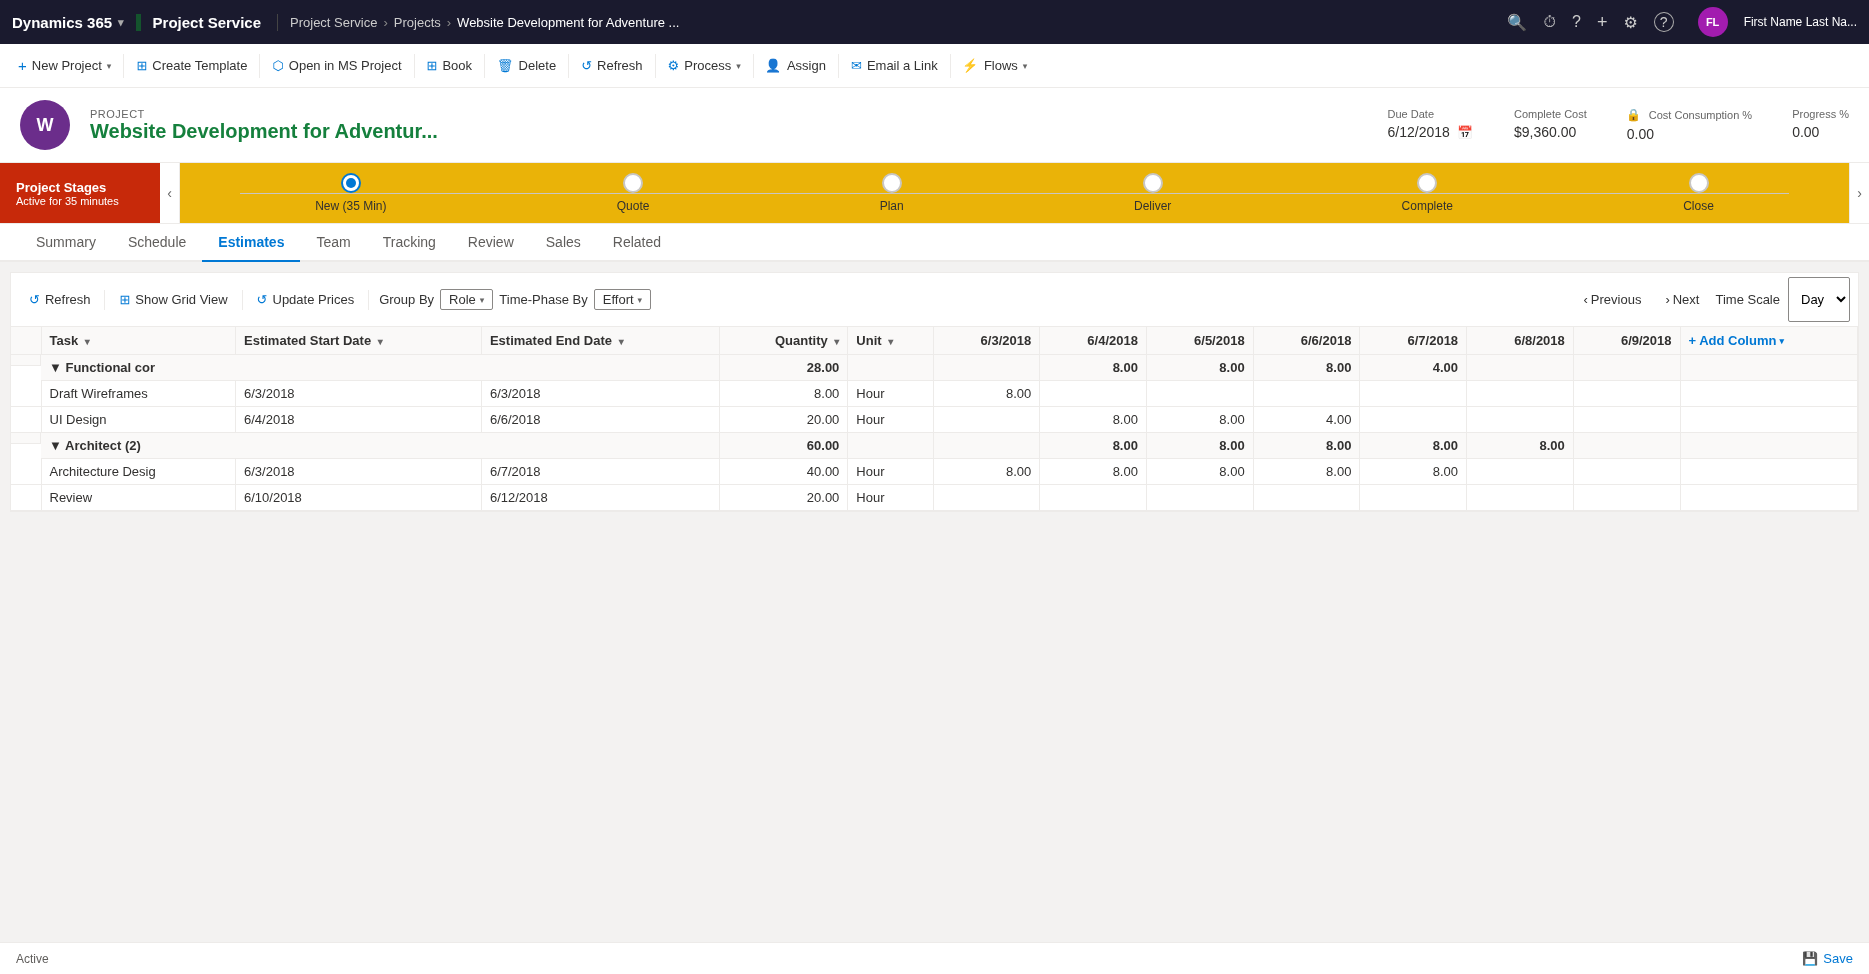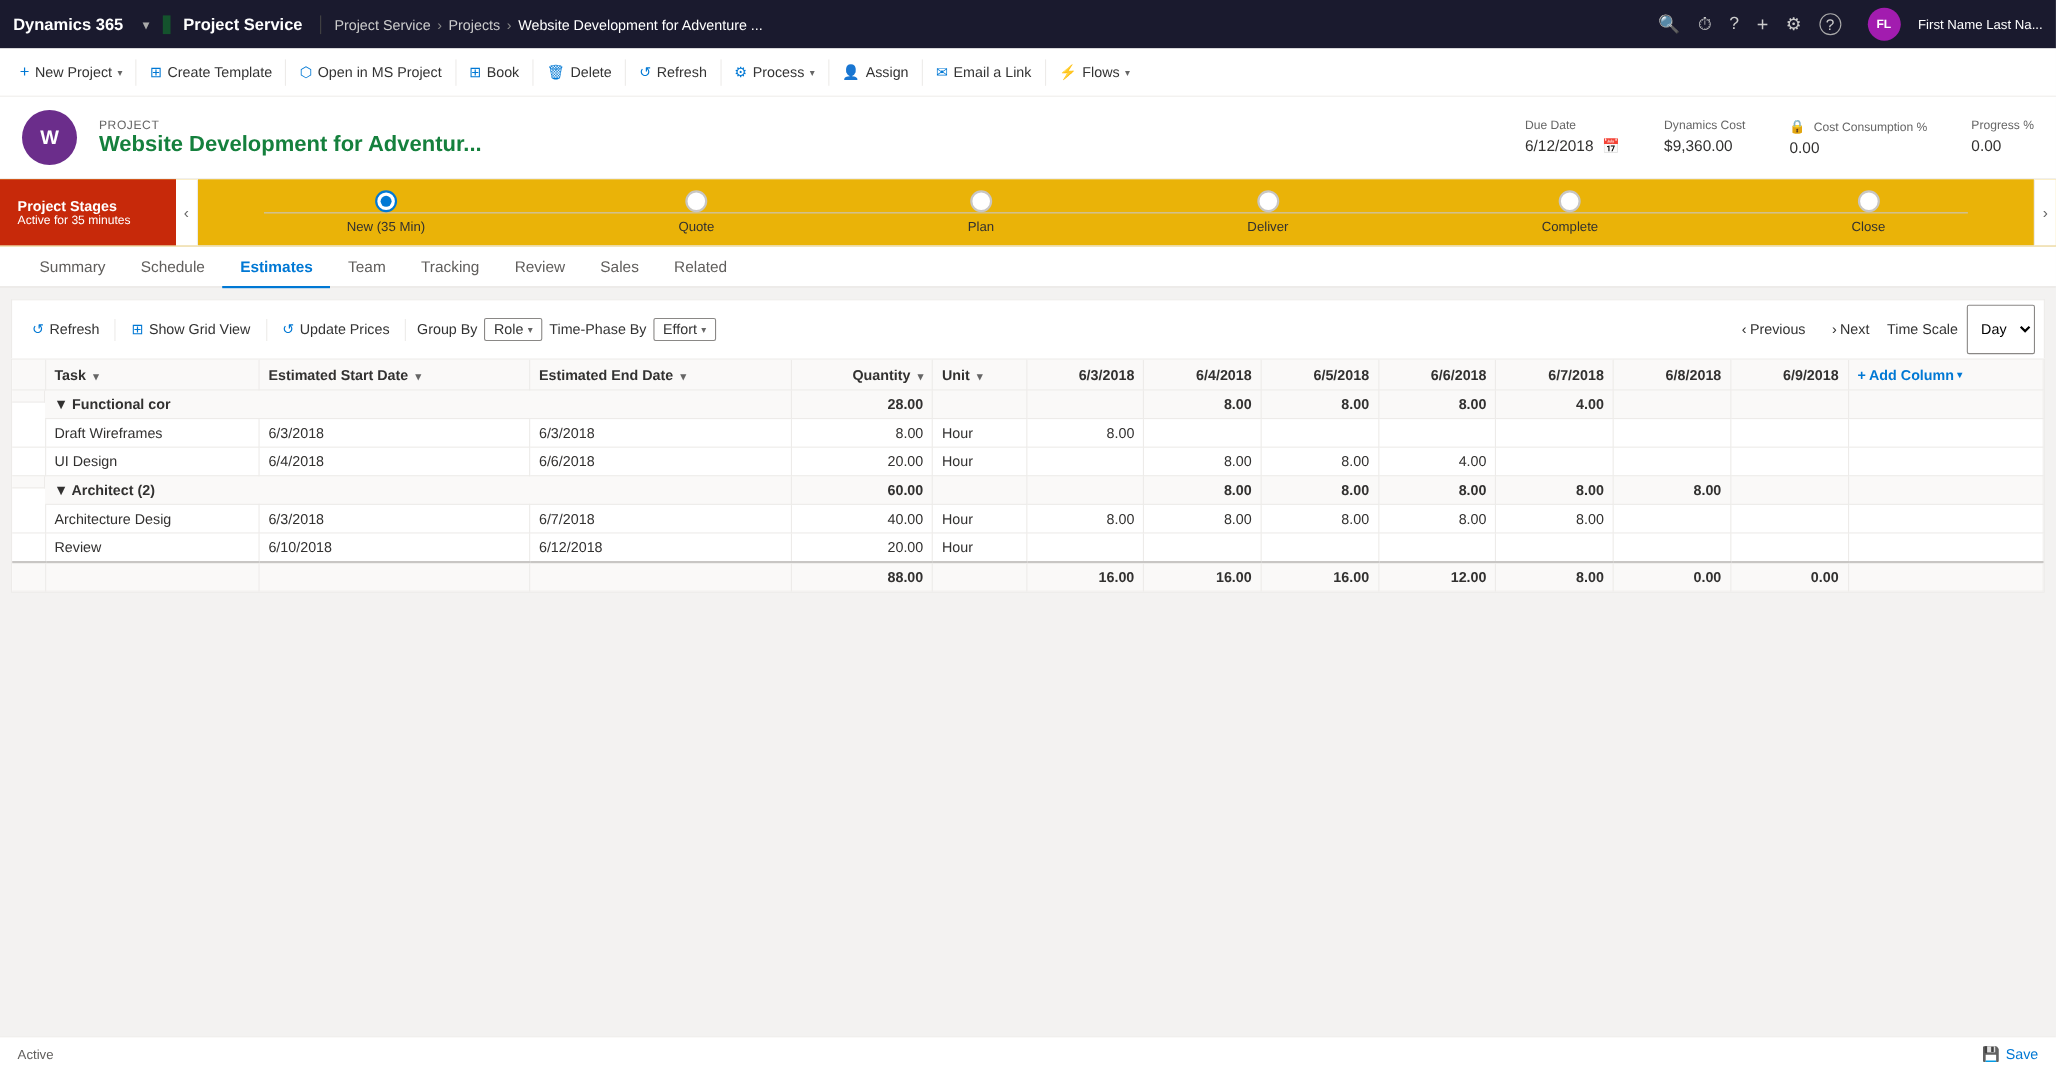--- a/index.html
+++ b/index.html
@@ -11,25 +11,25 @@
       height: 44px;
       display: flex;
       align-items: center;
       padding: 0 12px;
       color: #fff;
       gap: 0;
     }
     .top-nav-brand {
       display: flex;
       align-items: center;
-      gap: 18px;
+      gap: 6px;
       font-size: 15px;
       font-weight: 600;
       padding-right: 12px;
-      border-right: 7px solid #14532d;
+      border-right: 5px solid #14532d;
       margin-right: 12px;
       white-space: nowrap;
     }
     .top-nav-module { font-size: 15px; font-weight: 600; padding-right: 16px; border-right: 1px solid #444; margin-right: 12px; }
     .breadcrumb { display: flex; align-items: center; gap: 6px; font-size: 13px; color: #ccc; flex: 1; }
     .breadcrumb span { color: #ccc; }
     .breadcrumb .sep { color: #888; }
     .top-nav-icons { display: flex; align-items: center; gap: 16px; }
     .top-nav-icon { color: #ccc; font-size: 16px; cursor: pointer; }
     .top-nav-user { background: #a21caf; border-radius: 50%; width: 30px; height: 30px; display: flex; align-items: center; justify-content: center; font-size: 11px; font-weight: 600; color: #fff; cursor: pointer; margin-left: 8px; }
@@ -387,21 +387,21 @@
   </div>
   <div class="project-meta">
     <div class="meta-field">
       <span class="meta-label">Due Date</span>
       <span class="meta-value">
         <span>6/12/2018</span>
         <span class="cal-icon">📅</span>
       </span>
     </div>
     <div class="meta-field">
-      <span class="meta-label">Dynamics Cost</span>
+      <span class="meta-label">Complete Cost</span>
       <span class="meta-value">$9,360.00</span>
     </div>
     <div class="meta-field">
       <span class="meta-label">
         <span class="meta-lock">🔒</span>
         <span>Cost Consumption %</span>
       </span>
       <span class="meta-value">0.00</span>
     </div>
     <div class="meta-field">
@@ -628,36 +628,20 @@
         <td>Hour</td>
         <td style="text-align:right;"></td>
             <td style="text-align:right;"></td>
             <td style="text-align:right;"></td>
             <td style="text-align:right;"></td>
             <td style="text-align:right;"></td>
             <td style="text-align:right;"></td>
             <td style="text-align:right;"></td>
         <td></td>
       </tr>
-          <tr class="total-row">
-    <td></td>
-    <td></td>
-    <td></td>
-    <td></td>
-    <td style="text-align:right;">88.00</td>
-    <td></td>
-    <td style="text-align:right;">16.00</td>
-            <td style="text-align:right;">16.00</td>
-            <td style="text-align:right;">16.00</td>
-            <td style="text-align:right;">12.00</td>
-            <td style="text-align:right;">8.00</td>
-            <td style="text-align:right;">0.00</td>
-            <td style="text-align:right;">0.00</td>
-    <td></td>
-  </tr>
         </tbody>
     </table>
   </div>
 </div>
 
 <div class="page-footer">
   <span class="footer-status">Active</span>
   <div class="footer-save">
     <span>💾</span>
     <span>Save</span>

